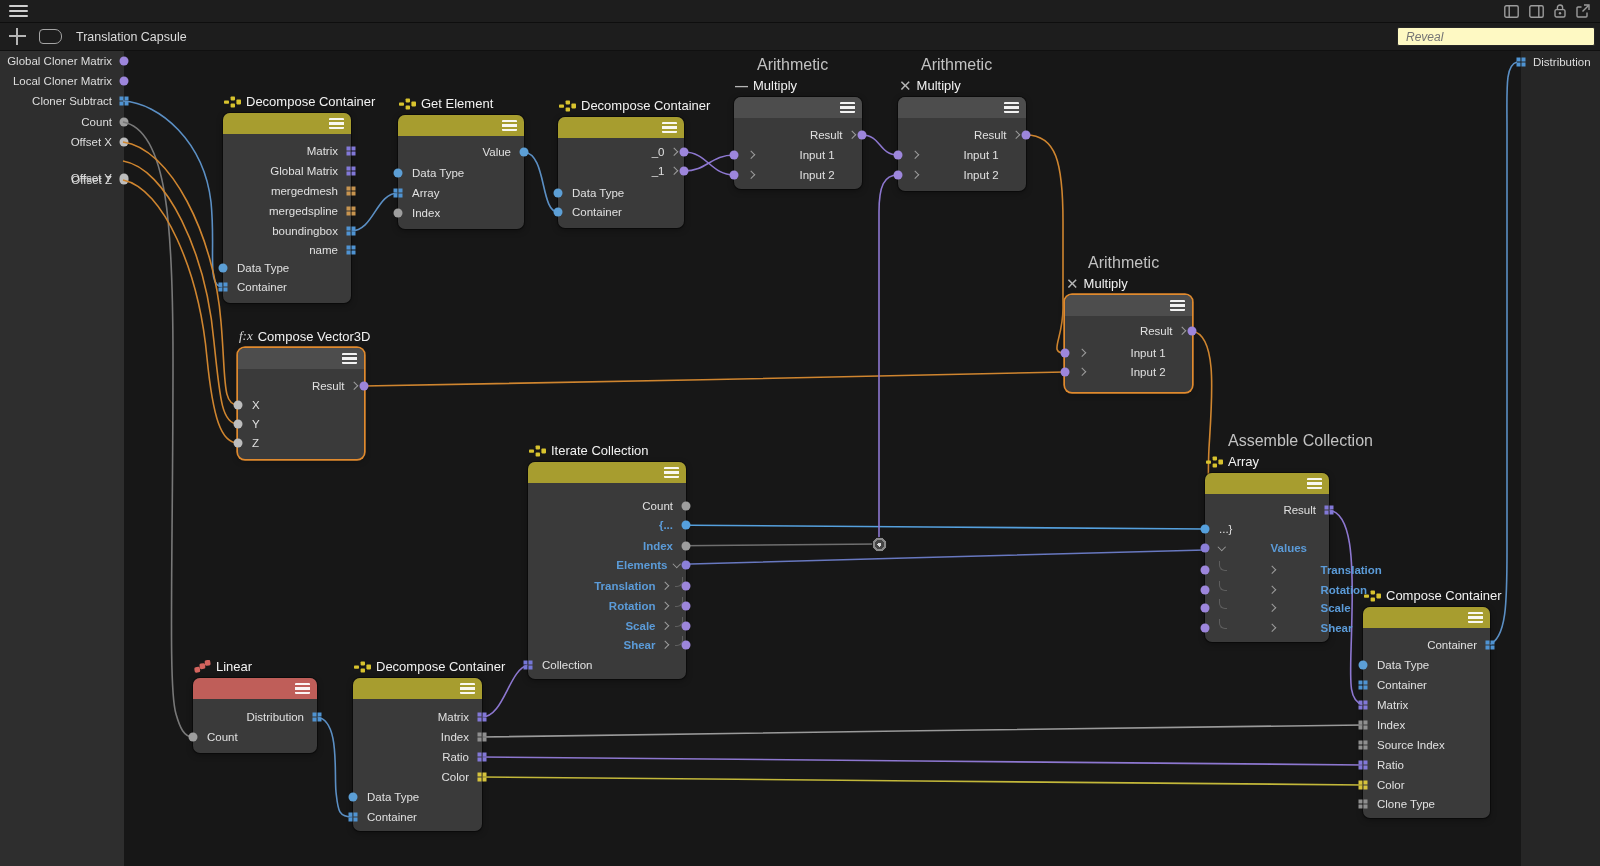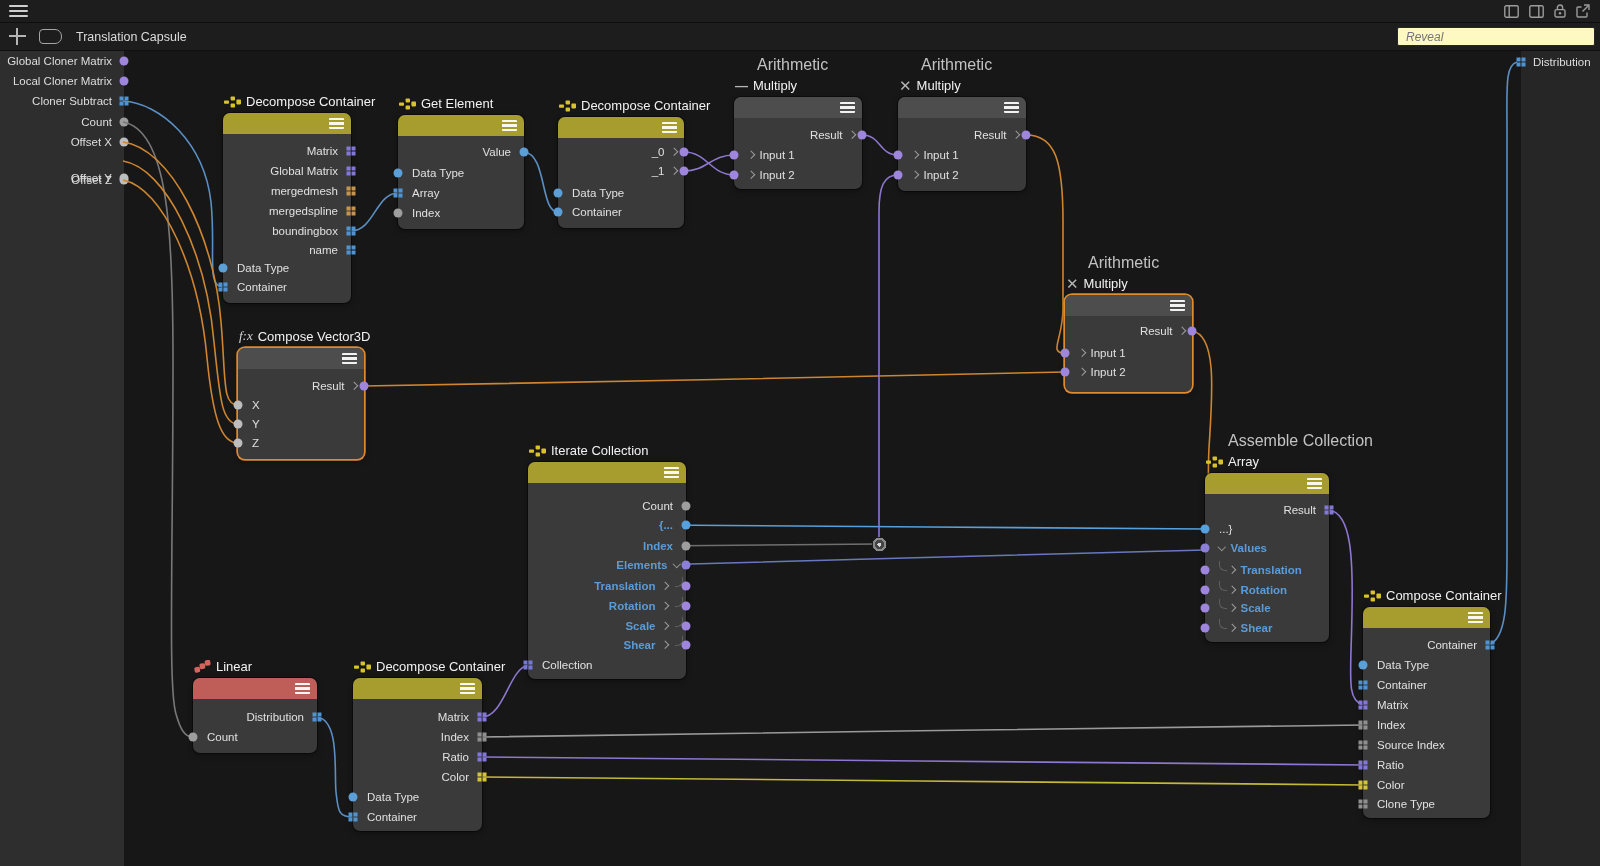--- a/index.html
+++ b/index.html
@@ -41,21 +41,21 @@
   .nhead{position:absolute;top:0;left:0;right:0;height:21px;border-radius:7px 7px 0 0;}
   .nmenu{position:absolute;right:7px;top:5px;width:15px;height:11px;border-radius:1px;
     background:repeating-linear-gradient(to bottom,rgba(255,255,255,.93) 0 2.2px,rgba(255,255,255,0) 2.2px 4.4px);}
   .ntitle{position:absolute;bottom:calc(100% + 4px);left:1px;display:flex;align-items:center;
           white-space:nowrap;font-size:13px;color:#f2f2f2;}
   .ntitle .ticon{margin-right:5px;display:flex;align-items:center;}
   .ncontext{position:absolute;bottom:calc(100% + 23px);left:23px;font-size:16px;color:#c2c2c2;white-space:nowrap;}
   .prow{position:absolute;left:0;right:0;height:16px;display:flex;align-items:center;
         font-size:11.5px;color:#e0e0e0;white-space:nowrap;}
   .prow.out{justify-content:flex-end;}
-  .prow.in{justify-content:flex-start;padding-left:12px;}
+  .prow.in{justify-content:flex-start;padding-left:12px;gap:40px;}
   .prow .blue{color:#5b9bd8;font-weight:bold;}
   .pcircle{position:absolute;top:50%;width:9px;height:9px;border-radius:50%;background:currentColor;}
   .pgrid{position:absolute;top:50%;width:9px;height:9px;}
   .pgrid i{position:absolute;width:4px;height:4px;background:currentColor;}
   .pgrid i:nth-child(1){left:0;top:0}.pgrid i:nth-child(2){right:0;top:0}
   .pgrid i:nth-child(3){left:0;bottom:0}.pgrid i:nth-child(4){right:0;bottom:0}
   .out .pcircle,.out .pgrid{right:0;transform:translate(50%,-50%);}
   .in  .pcircle,.in  .pgrid{left:0;transform:translate(-50%,-50%);}
   .exp{width:4.5px;height:4.5px;border-right:1.5px solid #9b9b9b;border-bottom:1.5px solid #9b9b9b;flex:none;}
   .exp.right{transform:rotate(-45deg);margin:0 8px 0 6px;}

